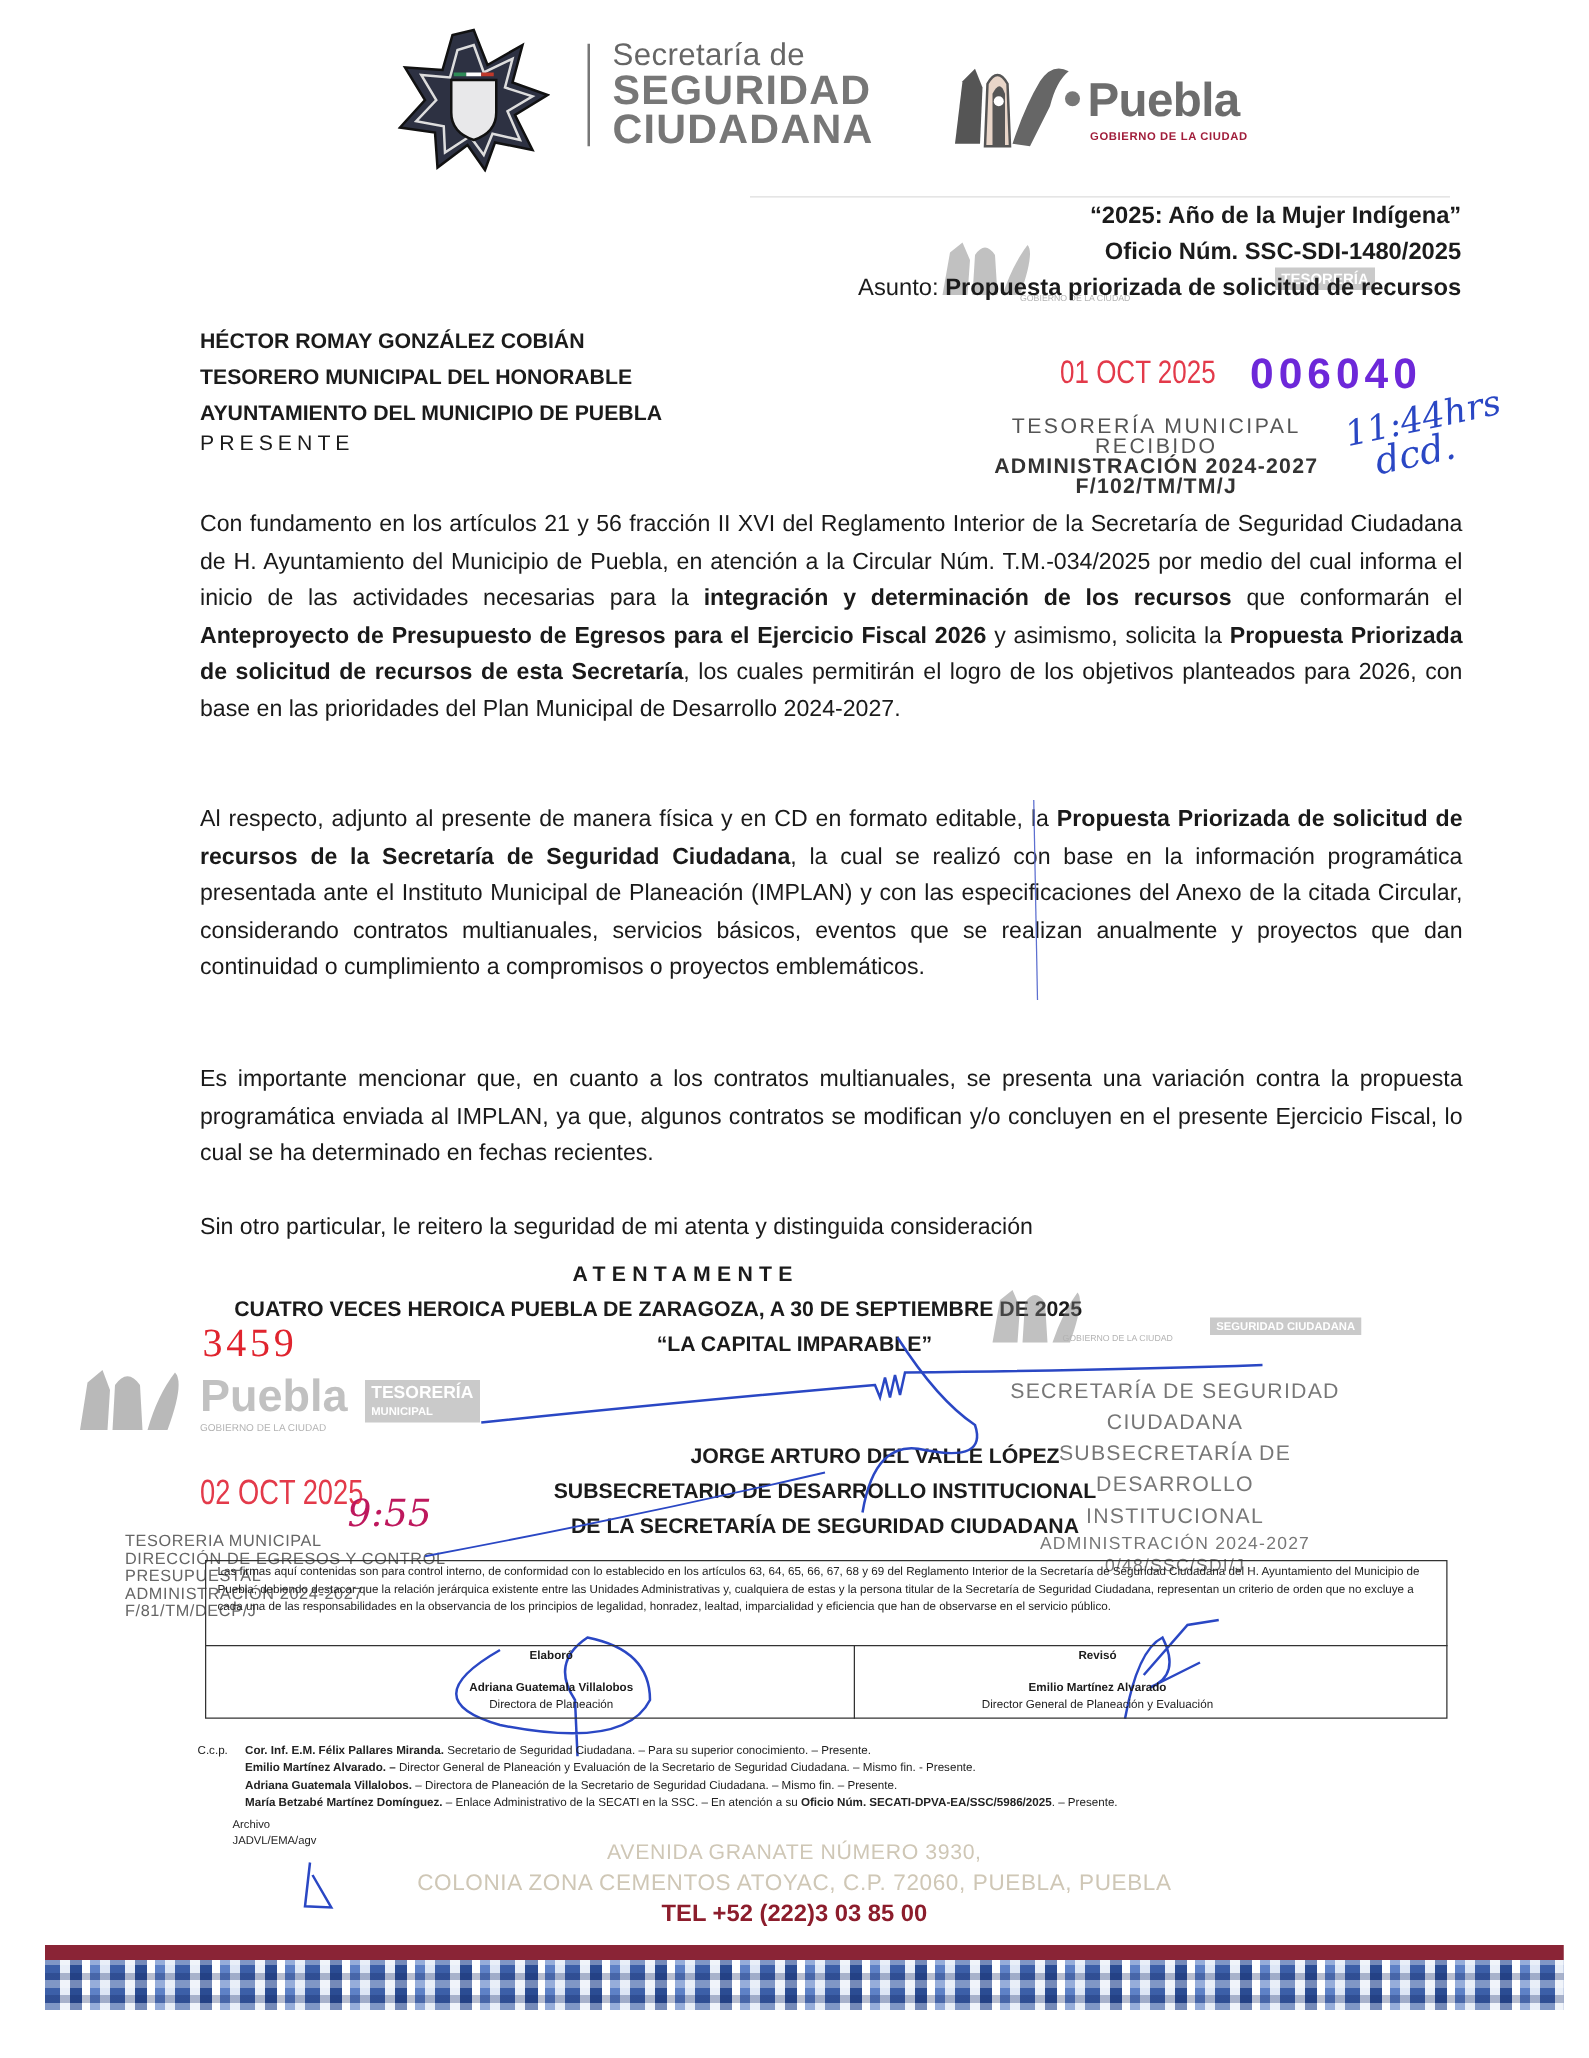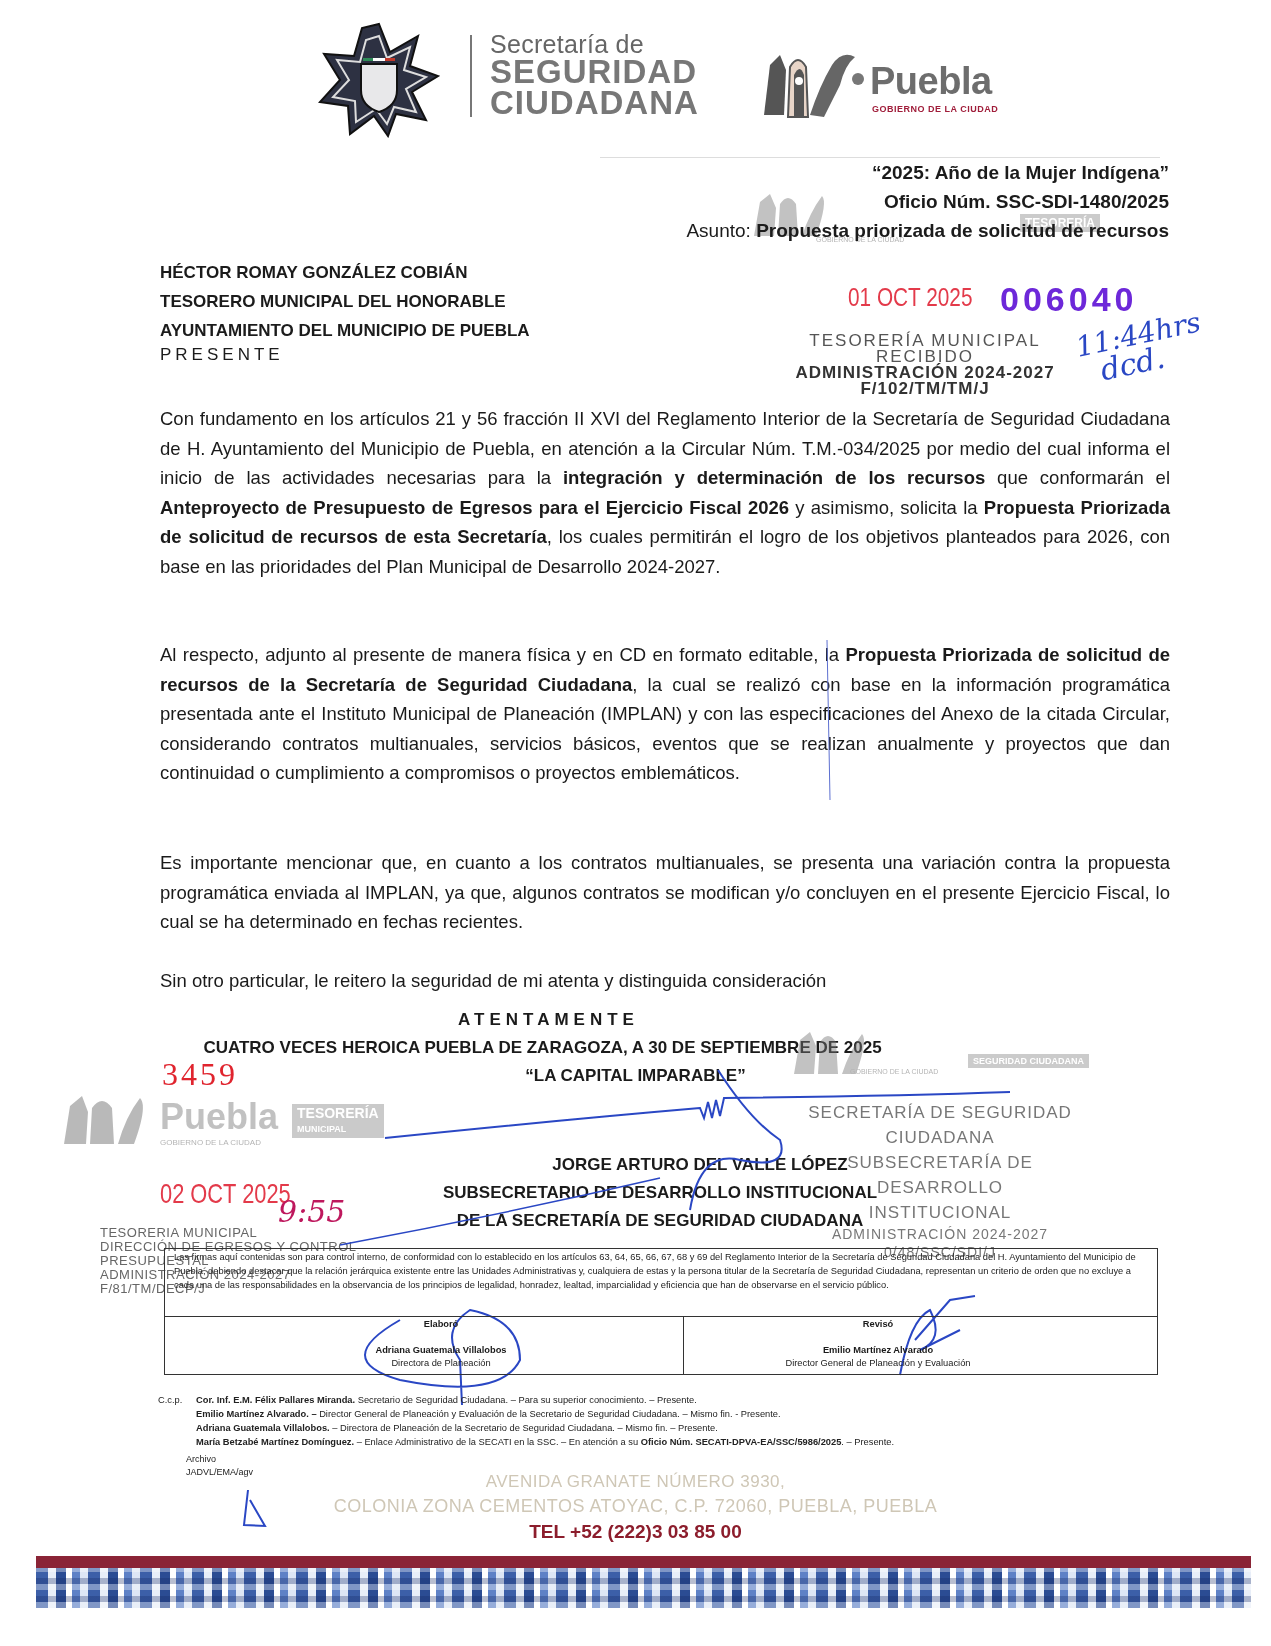--- a/index.html
+++ b/index.html
@@ -42,21 +42,21 @@
 
   
   .para { left:160px; width:1010px; font-size:18.5px; line-height:29.5px; text-align:justify; color:#1a1a1a; }
   .para b { font-weight:bold; }
   .p1 { top:404px; }
   .p2 { top:640px; }
   .p3 { top:848px; }
   .p4 { top:966px; }
 
   .atentamente { left:0; width:1097px; top:1010px; text-align:center; font-size:17px; font-weight:bold; letter-spacing:5px; }
-  .place-date { left:16px; width:1053px; top:1038px; text-align:center; font-size:17px; font-weight:bold; }
+  .place-date { left:0; width:1053px; top:1038px; text-align:center; font-size:17px; font-weight:bold; }
   .motto { left:0; width:1271px; top:1066px; text-align:center; font-size:17px; font-weight:bold; }
   .signer-name { left:400px; width:600px; top:1155px; text-align:center; font-size:17px; font-weight:bold; }
   .signer-title1 { left:360px; width:600px; top:1183px; text-align:center; font-size:17px; font-weight:bold; }
   .signer-title2 { left:360px; width:600px; top:1211px; text-align:center; font-size:17px; font-weight:bold; }
 
   .sec-stamp { left:790px; top:1100px; width:300px; text-align:center; color:#777; font-size:17px; line-height:25px; letter-spacing:1px; }
   .sec-stamp .small { font-size:14px; line-height:18px; }
 
   
   .stamp-3459 { left:162px; top:1056px; color:#e0242e; font-size:32px; font-family:"Liberation Serif", serif; letter-spacing:3px; }

